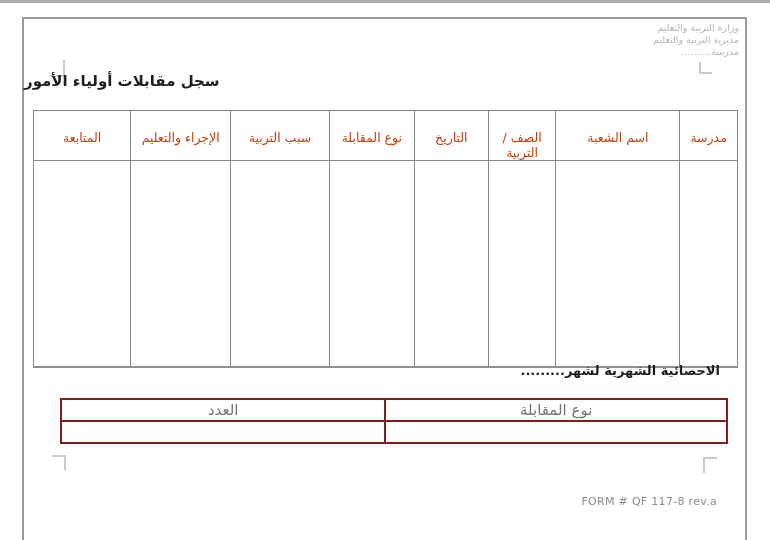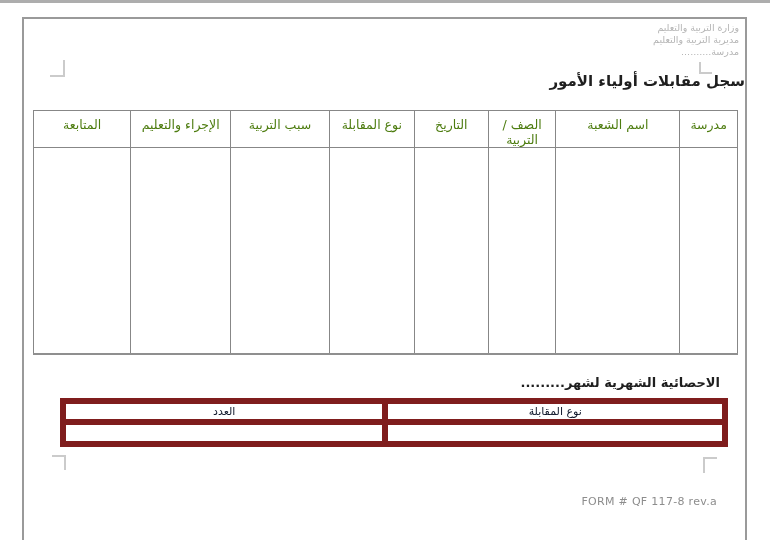--- a/index.html
+++ b/index.html
@@ -26,55 +26,55 @@
   
   .crop { position: absolute; }
   .crop-tl { left: 26px;  top: 41px;  width: 15px; height: 17px; border-right: 2px solid #cbcbcb; border-bottom: 2px solid #cbcbcb; }
   .crop-tr { right: 33px; top: 43px;  width: 13px; height: 12px; border-left: 2px solid #cbcbcb; border-bottom: 2px solid #cbcbcb; }
   .crop-bl { left: 28px;  top: 436px; width: 14px; height: 15px; border-top: 2px solid #cbcbcb; border-right: 2px solid #cbcbcb; }
   .crop-br { right: 28px; top: 438px; width: 14px; height: 16px; border-top: 2px solid #cbcbcb; border-left: 2px solid #cbcbcb; }
 
   
   .doc-title {
     position: absolute; top: 53px; left: 0; width: 100%;
-    text-align: right; direction: rtl;
+    text-align: left; direction: rtl;
     font-size: 15px; font-weight: bold; color: #1f1f1f;
   }
 
   
   .main-table {
     position: absolute; left: 9px; top: 91px; width: 705px;
     border-collapse: collapse; table-layout: fixed;
     direction: rtl;
   }
   .main-table th, .main-table td {
     border: 1px solid #878787;
-    font-size: 12.5px; font-weight: normal; color: #4d7c0f;
+    font-size: 12.5px; font-weight: normal; color: #c2410c;
     text-align: center; vertical-align: top;
-    padding: 6px 2px 0 2px;
+    padding: 19px 2px 0 2px;
     overflow: hidden;
   }
   .main-table thead tr { height: 33px; }
   .main-table tbody tr { height: 206px; }
   .main-table { border-bottom: 2px solid #8f8f8f; }
 
   
   .stats-label {
     position: absolute; top: 344px; right: 25px;
     direction: rtl; text-align: right;
-    font-size: 13px; font-weight: bold; color: #1f1f1f; margin-top: 12px;
+    font-size: 13px; font-weight: bold; color: #1f1f1f;
   }
   .stats-table {
     position: absolute; left: 36px; top: 379px; width: 668px;
     border-collapse: collapse; table-layout: fixed;
     direction: rtl;
   }
   .stats-table th, .stats-table td {
-    border: 6px solid #7f1d1d;
-    font-size: 11px; font-weight: normal; color: #0f172a;
+    border: 2px solid #7f1d1d;
+    font-size: 15px; font-weight: normal; color: #737373;
     text-align: center; vertical-align: middle;
     padding: 1px 2px;
   }
   .stats-table thead tr { height: 20px; }
   .stats-table tbody tr { height: 22px; }
 
   
   .form-number {
     position: absolute; top: 476px; right: 28px;
     font-size: 11px; color: #8d8d8d; letter-spacing: 0.3px;

